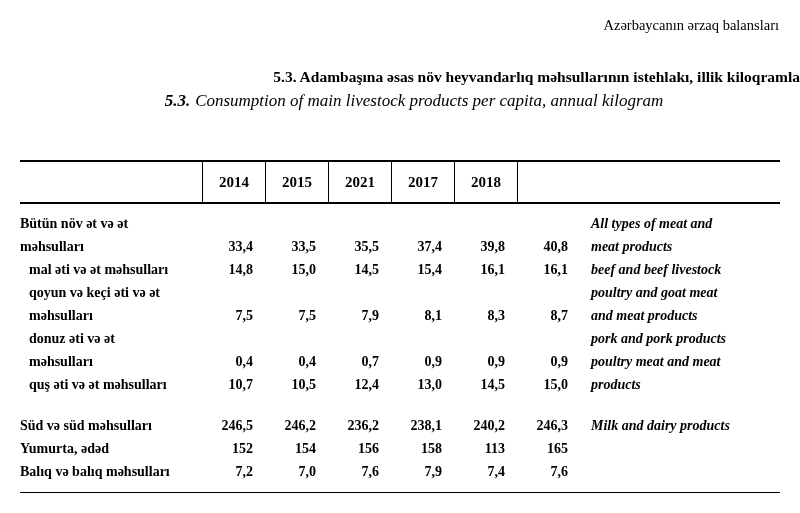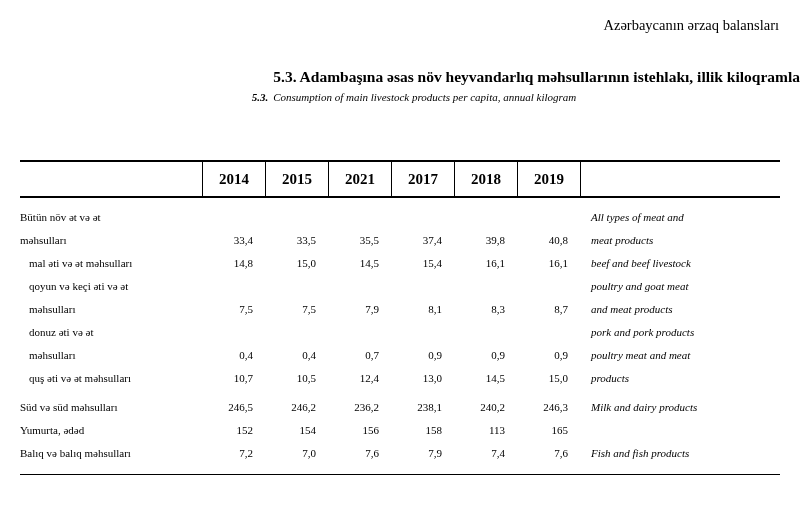--- a/index.html
+++ b/index.html
@@ -13,42 +13,42 @@
   .running-header {
     position: absolute; top: 17px; right: 21px;
     font-size: 14.5px;
   }
   .doc-title {
     position: absolute; top: 68px; left: 0; width: 100%;
     text-align: right; font-weight: bold; font-size: 15.5px;
   }
   .doc-subtitle {
     position: absolute; top: 91px; left: 0; width: 100%;
-    text-align: center; font-style: italic; font-size: 11px; padding-left: 28px;
+    text-align: center; font-style: italic; font-size: 17px; padding-left: 28px;
   }
   .doc-subtitle .num { font-weight: bold; padding-right: 5px; }
 
   .table { position: absolute; top: 160px; left: 20px; width: 760px; }
 
   .thead {
-    display: flex; align-items: stretch; height: 38px;
+    display: flex; align-items: stretch; height: 44px;
     border-top: 2px solid #000; border-bottom: 2px solid #000; justify-content: flex-end;
   }
   .thead > div { display: flex; align-items: center; justify-content: center; }
   .col-label { width: 182px; }
   .col-year { width: 63px; border-left: 1px solid #000; font-weight: bold; font-size: 15px; }
   .col-en-head { flex: 1; border-left: 1px solid #000; }
 
   .tbody { padding: 8px 0 9px 0; border-bottom: 1.5px solid #000; }
-  .line { display: flex; line-height: 23px; font-size: 11px; }
+  .line { display: flex; line-height: 23px; font-size: 14px; font-weight: bold; }
   .line .c-az { width: 182px; white-space: nowrap; }
   .line.sub .c-az { padding-left: 9px; }
   .line .c-v { width: 63px; text-align: right; padding-right: 12px; }
   .line .c-en { flex: 1; padding-left: 11px; font-style: italic; white-space: nowrap; }
-  .line.gap { margin-top: 6px; }
+  .line.gap { margin-top: 18px; }
 </style>
 </head>
 <body>
 
 <div class="running-header">Azərbaycanın ərzaq balansları</div>
 
 <div class="doc-title">5.3. Adambaşına əsas növ heyvandarlıq məhsullarının istehlakı, illik kiloqramla</div>
 
 <div class="doc-subtitle">
   <span class="num">5.3.</span><span>Consumption of main livestock products per capita, annual kilogram</span>
@@ -56,21 +56,20 @@
 
 <div class="table">
 
   <div class="thead">
     <div class="col-label"></div>
     <div class="col-year">2014</div>
     <div class="col-year">2015</div>
     <div class="col-year">2021</div>
     <div class="col-year">2017</div>
     <div class="col-year">2018</div>
-    <div class="col-year">2019</div>
     <div class="col-en-head"></div>
   </div>
 
   <div class="tbody">
 
     <div class="line">
       <div class="c-az">Bütün növ ət və ət</div>
       <div class="c-v"></div>
       <div class="c-v"></div>
       <div class="c-v"></div>
@@ -179,17 +178,16 @@
     </div>
 
     <div class="line">
       <div class="c-az">Balıq və balıq məhsulları</div>
       <div class="c-v">7,2</div>
       <div class="c-v">7,0</div>
       <div class="c-v">7,6</div>
       <div class="c-v">7,9</div>
       <div class="c-v">7,4</div>
       <div class="c-v">7,6</div>
-      <div class="c-en">Fish and fish products</div>
     </div>
 
   </div>
 </div>
 
 </body></html>

